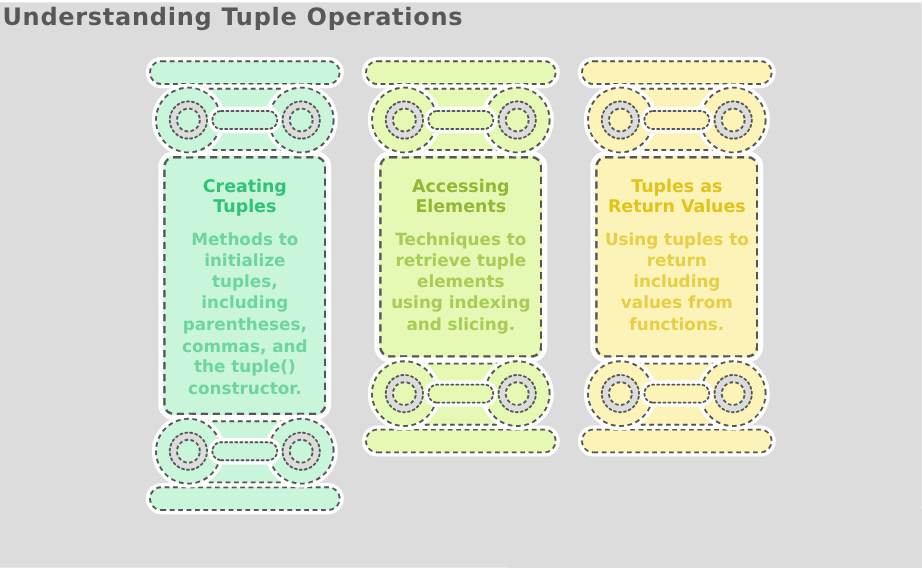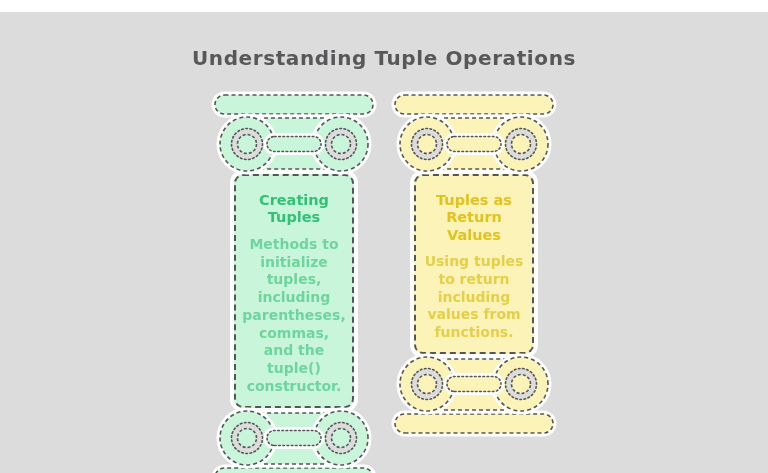--- a/index.html
+++ b/index.html
@@ -7,23 +7,21 @@
     width: 768px; height: 473px;
     font-family: "DejaVu Sans", "Liberation Sans", sans-serif;
     overflow: hidden;
   }
   .stage {
     width: 768px; height: 473px;
     background: #dcdcdc;
     position: relative;
   }
   .page-title {
-    margin: 12px;
-    padding-top: 34px;
-    text-align: center;
+    margin: 2px;
     font-size: 20px;
     font-weight: bold;
     letter-spacing: 0.6px;
     color: #58585a;
   }
   .pillars {
     display: flex;
     justify-content: center;
     gap: 10px;
     margin-top: 22px;
@@ -38,21 +36,21 @@
     width: 170px; height: 94px;
     position: relative;
     z-index: 2;
     overflow: visible;
   }
   .cap use { fill: var(--fill); }
   .cap.flip { transform: scaleY(-1); }
   .shaft {
     position: relative;
     z-index: 1;
-    width: 120px;
+    width: 136px;
     min-height: 168px;
     margin: -12px auto;
     box-sizing: border-box;
     background: var(--fill);
     border: 2px dashed #555555;
     border-radius: 9px;
     box-shadow: 0 0 0 4px #ffffff;
     padding: 16px 6px 10px 6px;
     text-align: center;
   }
@@ -131,20 +129,32 @@
         </svg>
       <div class="shaft">
         <h2 class="pillar-title">Creating Tuples</h2>
         <p class="pillar-desc">Methods to initialize tuples, including parentheses, commas, and the tuple() constructor.</p>
       </div>
       <svg class="cap flip" viewBox="0 0 170 94">
           <use href="#cap-geom"></use>
         </svg>
     </div>
 
+    <div class="pillar" style="--fill: #e6f9b4; --title: #92b836; --desc: #a9cb57;">
+      <svg class="cap" viewBox="0 0 170 94">
+          <use href="#cap-geom"></use>
+        </svg>
+      <div class="shaft">
+        <h2 class="pillar-title">Accessing Elements</h2>
+        <p class="pillar-desc">Techniques to retrieve tuple elements using indexing and slicing.</p>
+      </div>
+      <svg class="cap flip" viewBox="0 0 170 94">
+          <use href="#cap-geom"></use>
+        </svg>
+    </div>
 
 
     <div class="pillar" style="--fill: #fbf3b8; --title: #e2c31c; --desc: #e6cf48;">
       <svg class="cap" viewBox="0 0 170 94">
           <use href="#cap-geom"></use>
         </svg>
       <div class="shaft">
         <h2 class="pillar-title">Tuples as Return Values</h2>
         <p class="pillar-desc">Using tuples to return including values from functions.</p>
       </div>

